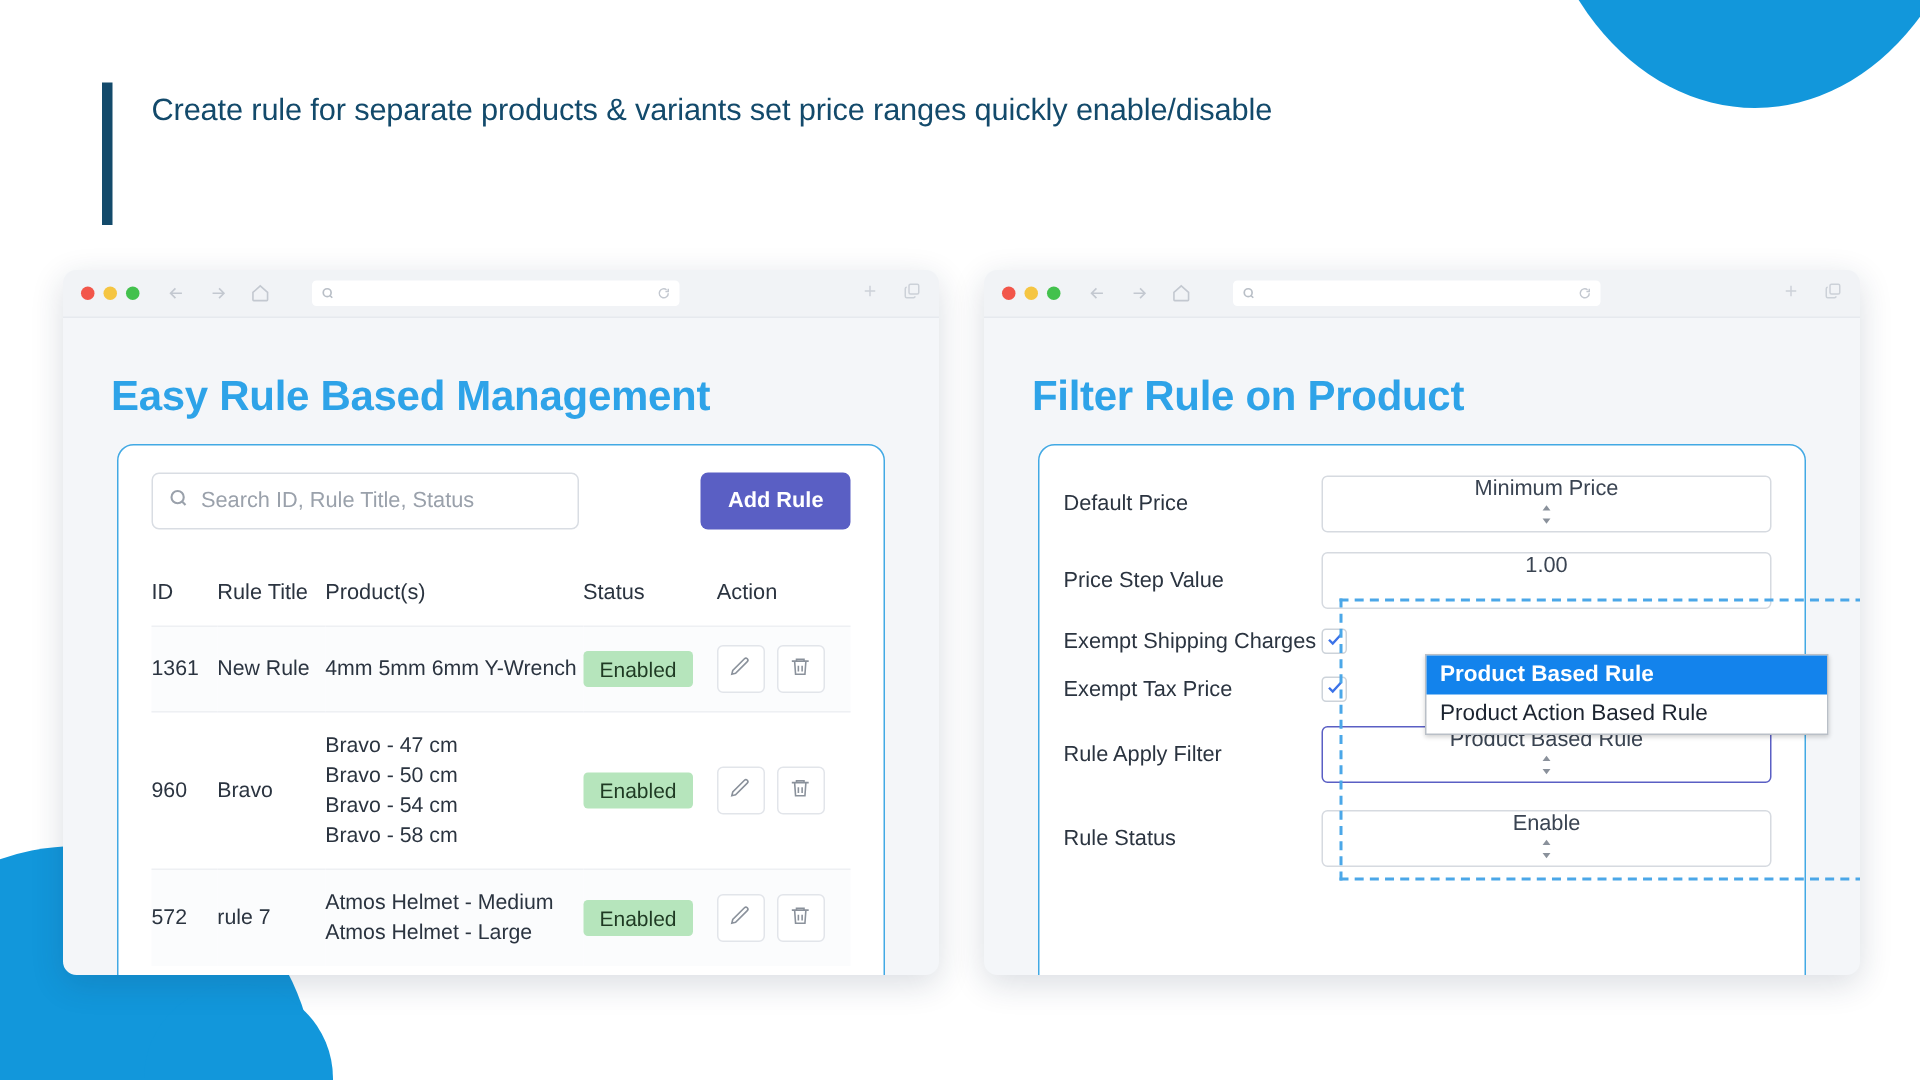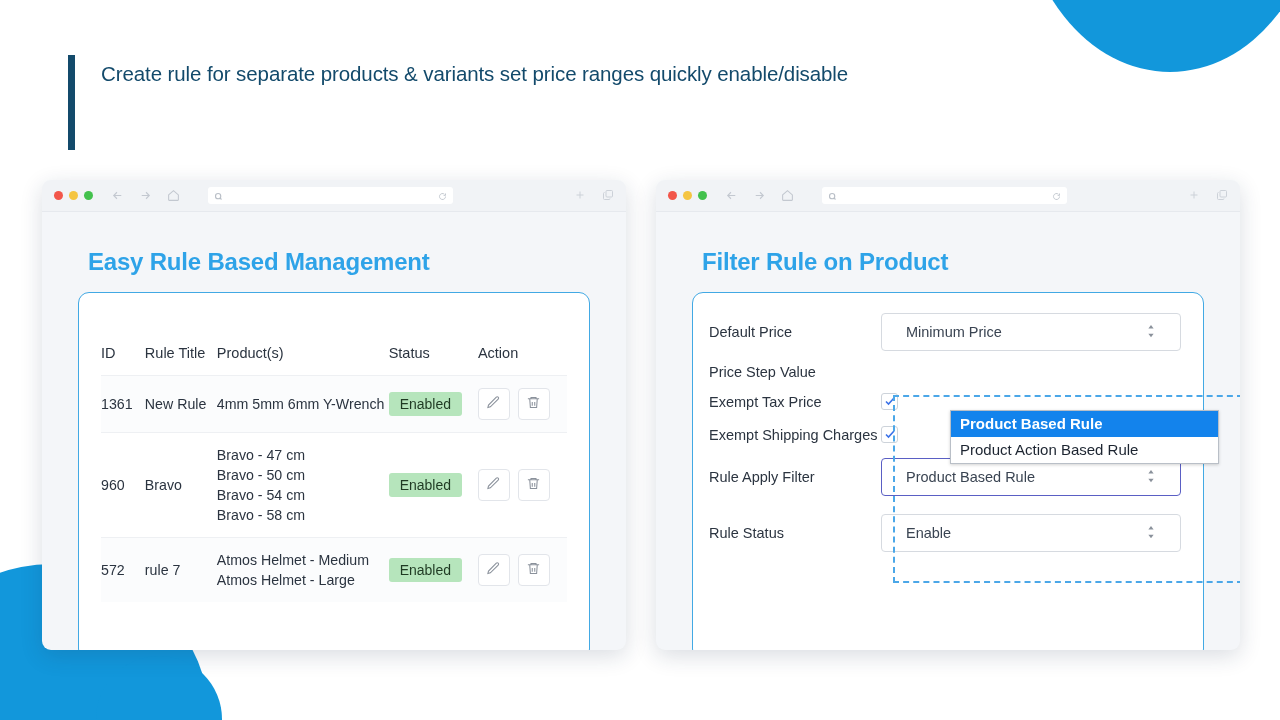--- a/index.html
+++ b/index.html
@@ -50,21 +50,21 @@
   .navicons svg { display: block; }
   .urlbar {
     flex: 0 0 auto; width: 245px; height: 17px; background: #ffffff; border-radius: 3px;
     margin-left: 28px; display: flex; align-items: center; padding: 0 6px;
     justify-content: space-between;
   }
   .chrome-right { margin-left: auto; display: flex; gap: 16px; color: #ccd1d8; align-items: center; }
 
   .win-body { padding: 20px 24px 0 24px; height: 438px; }
   .win-title {
-    font-size: 24px; font-weight: bold; color: #2EA3E8; margin: 16px 0 16px 22px;
+    font-size: 28px; font-weight: bold; color: #2EA3E8; margin: 16px 0 16px 8px;
     letter-spacing: -0.2px;
   }
 
   .card {
     background: #fff; border: 1.4px solid #42A9E4; border-radius: 11px;
     margin: 0 12px;
   }
 
   
   .card-left { padding: 18px 22px 14px 22px; height: 368px; }
@@ -110,22 +110,22 @@
     cursor: pointer; color: #8a919b;
   }
 
   
   .card-right { padding: 20px 22px 16px 16px; height: 368px; position: relative; }
   .frow { display: flex; align-items: center; margin-bottom: 13px; }
   .flabel { width: 172px; font-size: 14.5px; color: #2b3440; flex: 0 0 172px; }
   .fctl { flex: 1; position: relative; }
   .sel, .txt {
     width: 100%; height: 38px; border: 1px solid #d6dae0; border-radius: 4px;
-    background: #fff; display: flex; align-items: center; padding: 0 24px;
-    font-size: 14.5px; color: #3a4452;
+    background: #fff; display: flex; align-items: center; padding: 0 12px;
+    font-size: 14.5px; color: #3a4452; flex-direction: column;
   }
   .sel { justify-content: space-between; }
   .sel.focused { border: 1.6px solid #5A5FC4; }
   .chk {
     width: 17px; height: 17px; border: 1px solid #cdd3da; border-radius: 3px;
     background: #fff; display: flex; align-items: center; justify-content: center;
   }
   .tagfield {
     width: 100%; height: 52px; border: 1px solid #d6dae0; border-radius: 4px;
     background: #fff; display: flex; align-items: flex-start; padding: 8px 10px;
@@ -217,20 +217,32 @@
             <path d="M16 19a2 2 0 0 1-2 2H5a2 2 0 0 1-2-2V9a2 2 0 0 1 2-2"></path>
           </svg>
       </span>
     </div>
   </div>
 
   <div class="win-body">
     <div class="win-title">Easy Rule Based Management</div>
 
     <div class="card card-left">
+      <div class="toolbar">
+        <div class="search-box">
+          <span>
+            <svg width="14" height="14" viewBox="0 0 24 24" fill="none" stroke="#9aa1ab" stroke-width="2.4">
+                <circle cx="11" cy="11" r="7"></circle>
+                <path d="M20 20l-4.2-4.2"></path>
+              </svg>
+          </span>
+          <input type="text" placeholder="Search ID, Rule Title, Status" style="">
+        </div>
+        <button class="btn-add">Add Rule</button>
+      </div>
 
       <table class="rules">
         <thead>
           <tr>
             <th class="col-id">ID</th>
             <th class="col-title">Rule Title</th>
             <th class="col-prod">Product(s)</th>
             <th class="col-stat">Status</th>
             <th class="col-act">Action</th>
           </tr>
@@ -382,37 +394,42 @@
                   <path d="M5 1l3 4H2z"></path>
                   <path d="M5 15l3-4H2z"></path>
                 </svg>
             </span>
           </div>
         </div>
       </div>
 
       <div class="frow">
         <div class="flabel">Price Step Value</div>
-      </div>
-
-      <div class="frow" style="margin-bottom:16px;">
-        <div class="flabel">Exempt Tax Price</div>
+        <div class="fctl">
+          <div class="txt">
+            <span>1.00</span>
+          </div>
+        </div>
+      </div>
+
+      <div class="frow" style="margin-bottom:15px;">
+        <div class="flabel">Exempt Shipping Charges</div>
         <div class="fctl" style="display:flex;">
           <span class="chk">
             <span>
               <svg width="12" height="12" viewBox="0 0 24 24" fill="none" stroke="#3B72E8" stroke-width="3.2">
                   <path d="M4 13l5 5L20 6"></path>
                 </svg>
             </span>
           </span>
         </div>
       </div>
 
-      <div class="frow" style="margin-bottom:15px;">
-        <div class="flabel">Exempt Shipping Charges</div>
+      <div class="frow" style="margin-bottom:16px;">
+        <div class="flabel">Exempt Tax Price</div>
         <div class="fctl" style="display:flex;">
           <span class="chk">
             <span>
               <svg width="12" height="12" viewBox="0 0 24 24" fill="none" stroke="#3B72E8" stroke-width="3.2">
                   <path d="M4 13l5 5L20 6"></path>
                 </svg>
             </span>
           </span>
         </div>
       </div>

